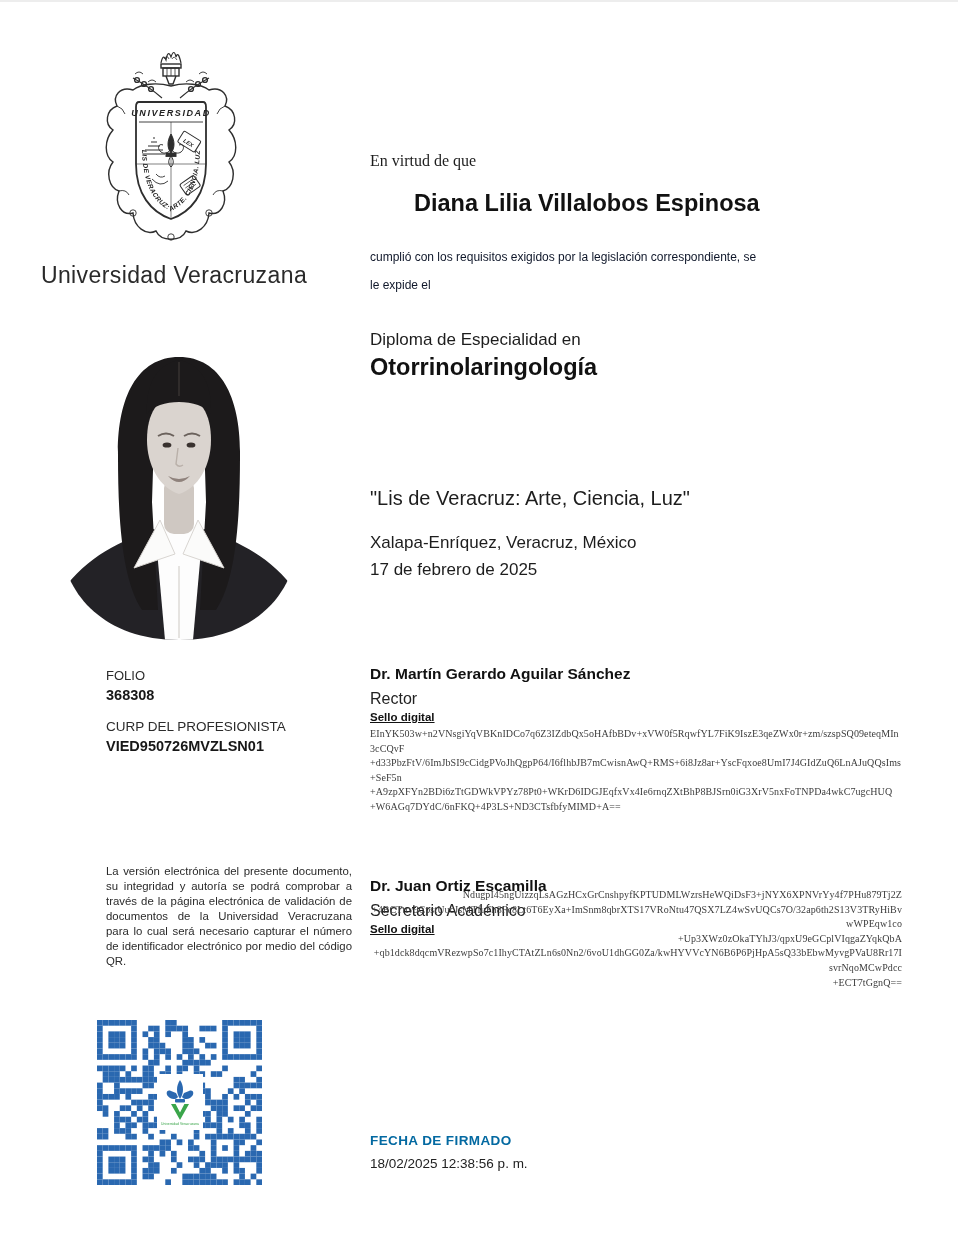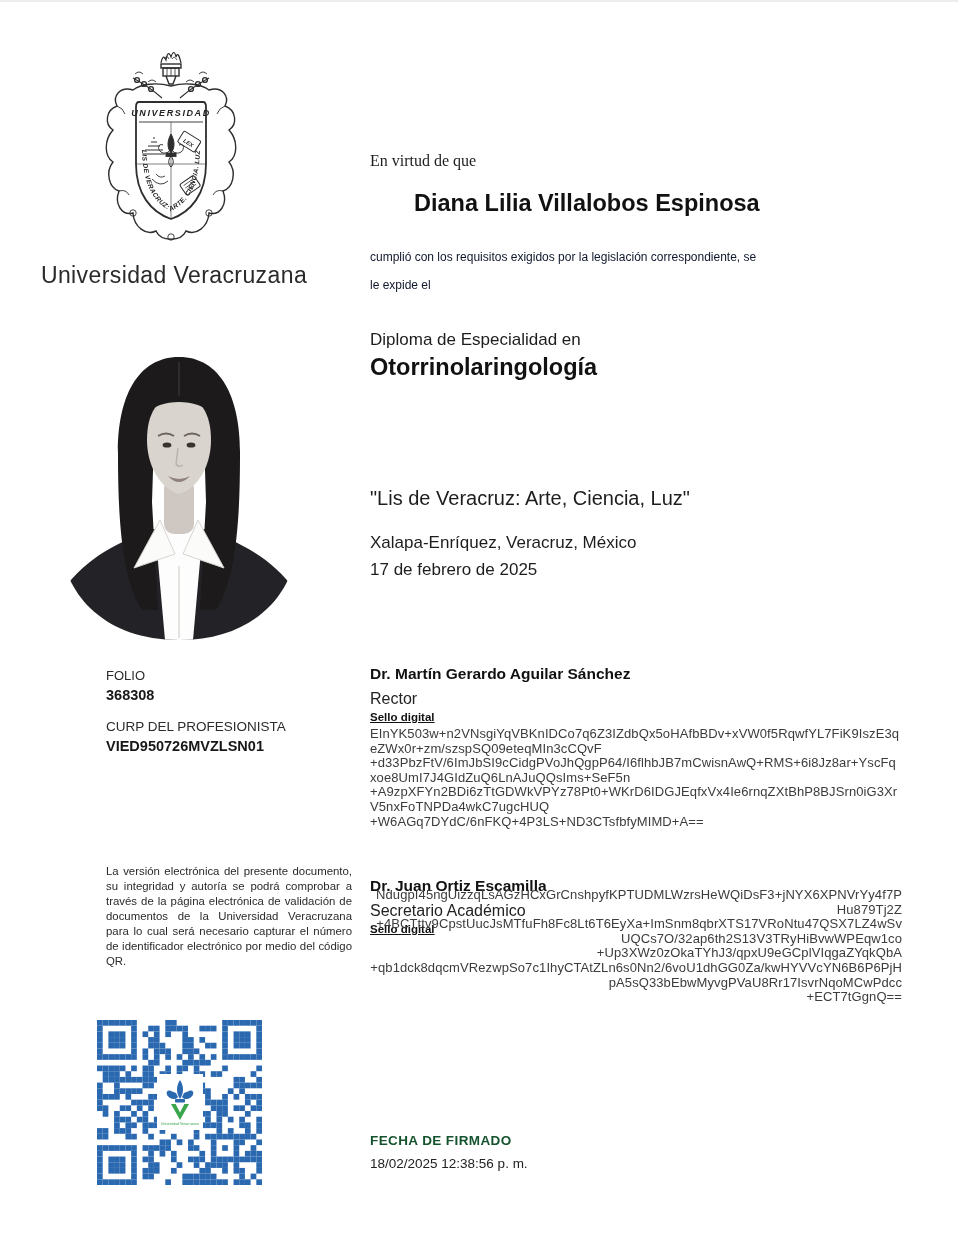--- a/index.html
+++ b/index.html
@@ -35,33 +35,33 @@
   .degree-type{left:370px;top:330px;font-size:17px;color:#1d1d1d;}
   .specialty{left:370px;top:354px;font-size:23.5px;font-weight:bold;color:#111;text-align:right;}
   .motto-quote{left:370px;top:487px;font-size:20px;color:#1d1d1d;}
   .place{left:370px;top:533px;font-size:17px;color:#1d1d1d;}
   .issue-date{left:370px;top:560px;font-size:17px;color:#1d1d1d;}
 
   .sig-name{font-size:15.5px;font-weight:bold;color:#111;}
   .sig-title{font-size:16px;color:#222;}
   .seal-label{font-size:11.5px;font-weight:bold;color:#111;text-decoration:underline;}
   .seal-text{
-    font-size:13px;line-height:14.6px;color:#3c3c3c;width:532px;
-    white-space:pre-line;letter-spacing:.1px;word-break:break-all;
+    font-size:10px;line-height:14.6px;color:#3c3c3c;width:532px;
+    white-space:pre-line;letter-spacing:.1px;word-break:break-all;font-family:Liberation Serif, serif;
   }
   .sig1-name{left:370px;top:665px;}
   .sig1-title{left:370px;top:690px;}
   .sig1-seal-label{left:370px;top:711px;}
   .sig1-seal{left:370px;top:727px;}
   .sig2-name{left:370px;top:877px;}
   .sig2-title{left:370px;top:902px;}
   .sig2-seal-label{left:370px;top:923px;}
   .sig2-seal{left:370px;top:888px;text-align:right;}
 
-  .fecha-label{left:370px;top:1133px;font-size:13.5px;font-weight:bold;letter-spacing:.4px;color:#14532d;}
+  .fecha-label{left:370px;top:1133px;font-size:13.5px;font-weight:bold;letter-spacing:.4px;color:#0369a1;}
   .fecha-value{left:370px;top:1156px;font-size:13.5px;color:#222;}
 
   svg text{font-family:"Liberation Sans", sans-serif;}
 </style>
 </head>
 <body>
 
 <div class="abs crest">
   <svg viewBox="0 0 170 208" width="172" height="208">
     <g fill="none" stroke="#2e2e2e" stroke-width="1.4">

